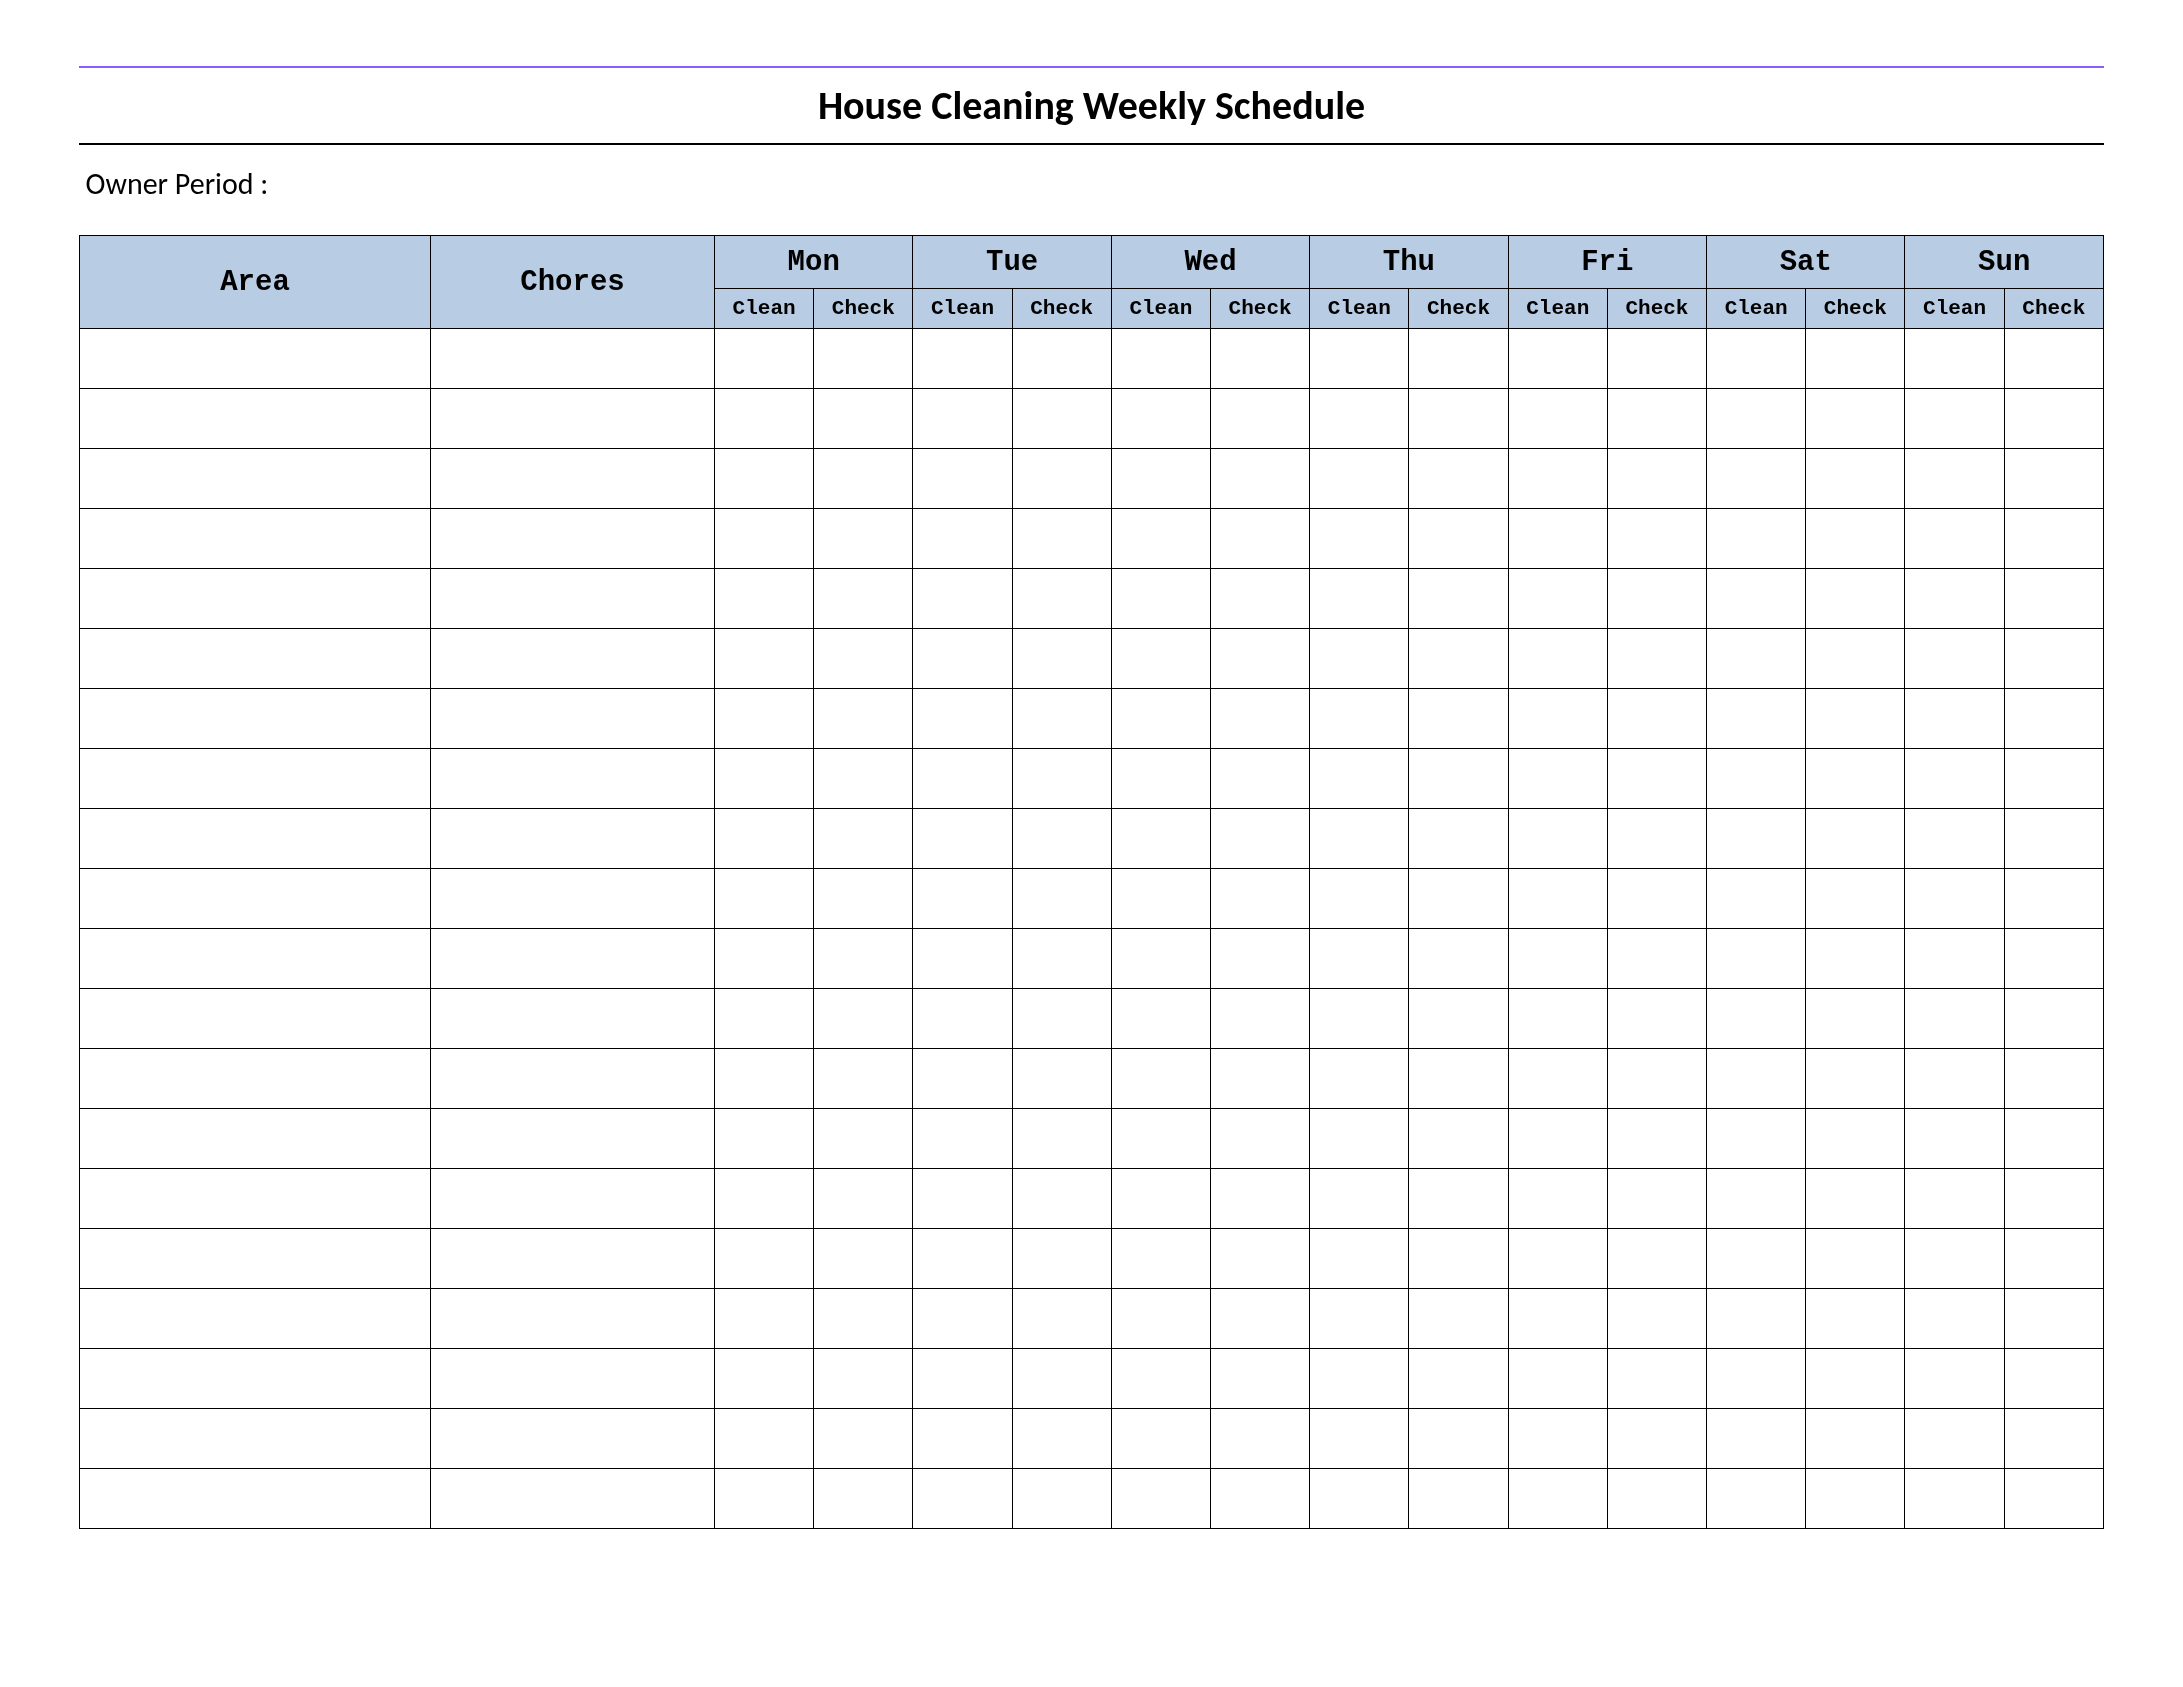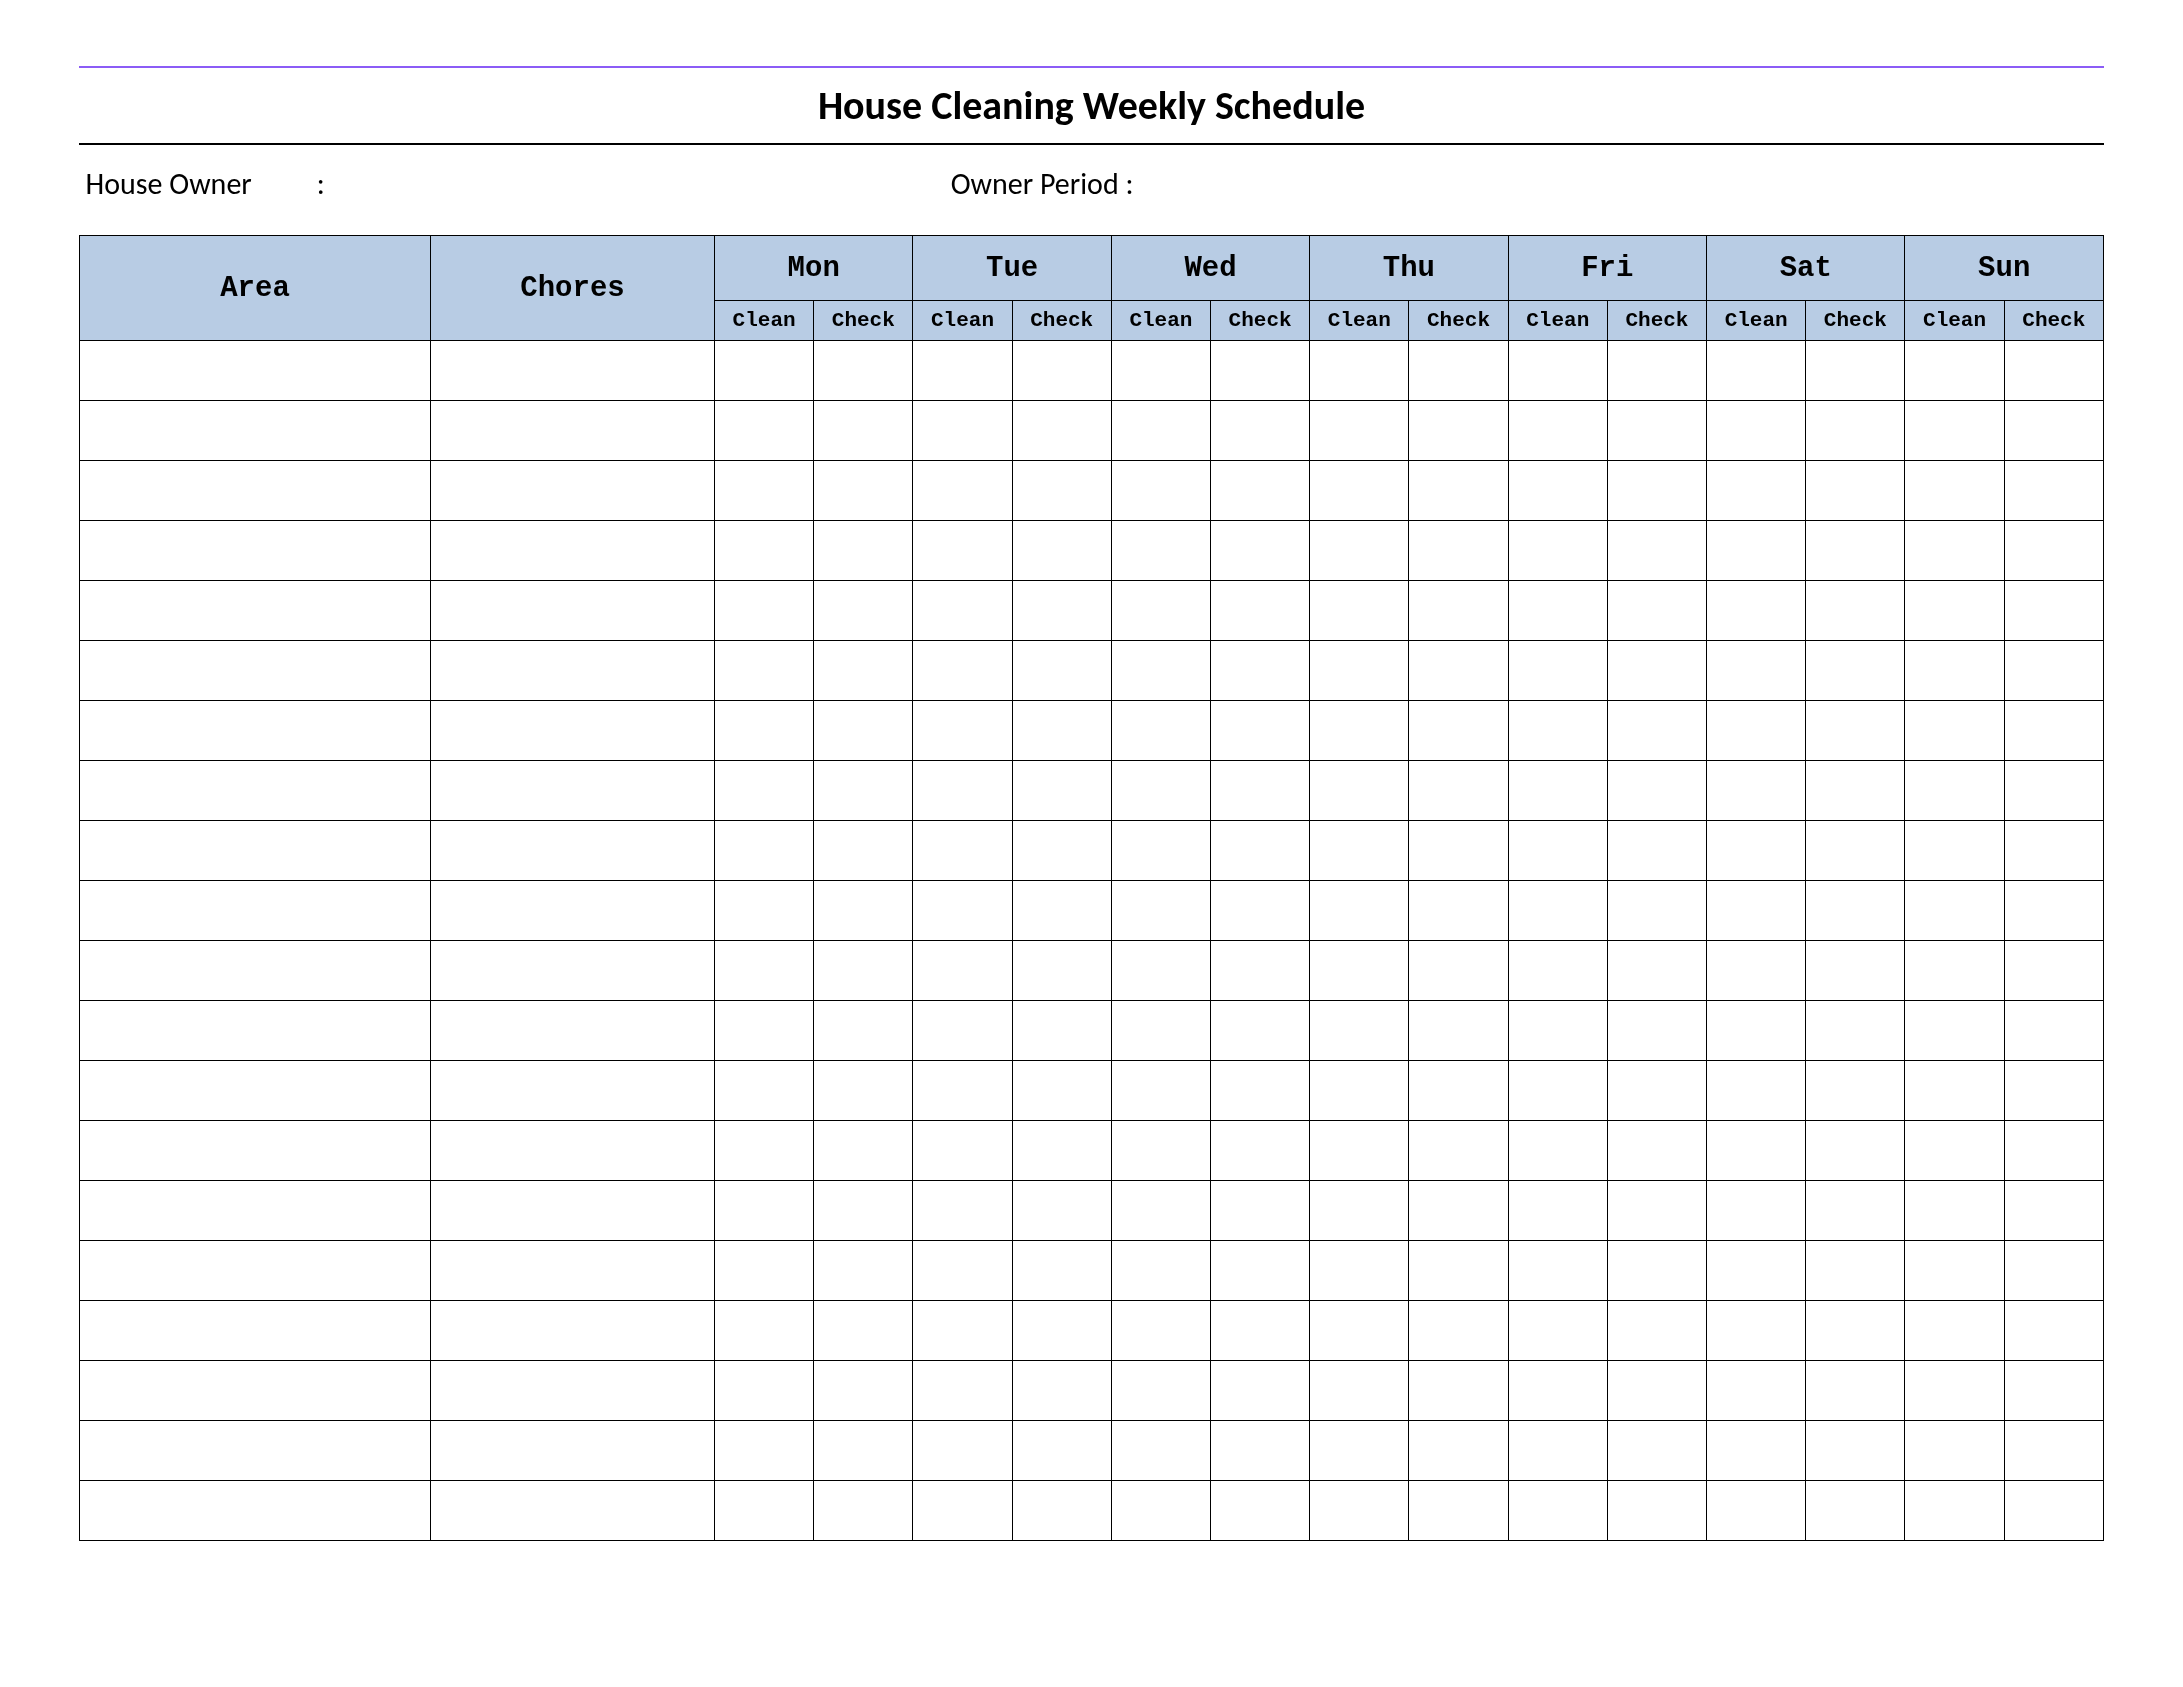--- a/index.html
+++ b/index.html
@@ -67,21 +67,21 @@
       width: 351px;
       font-size: 29px;
     }
     th.chores {
       width: 284px;
       font-size: 29px;
       margin-left: 48px;
     }
     th.day {
       font-size: 29px;
-      height: 65px;
+      height: 53px;
     }
     th.sub {
       font-size: 21px;
       height: 40px;
       margin-top: 14px;
     }
     tbody td {
       height: 60px;
       background: #ffffff;
     }
@@ -92,25 +92,20 @@
 </head>
 <body>
 
 <div class="page">
 
   <div class="title-section">
     <h1>House Cleaning Weekly Schedule</h1>
   </div>
 
   <div class="meta-row">
-    <div class="meta-left">
-      <span class="label">House Owner</span>
-      <span class="colon">:</span>
-      <span></span>
-    </div>
     <div class="meta-right">
       <span>Owner  Period :</span>
       <span></span>
     </div>
   </div>
 
   <table>
     <colgroup>
       <col class="area-col">
       <col class="chores-col">

